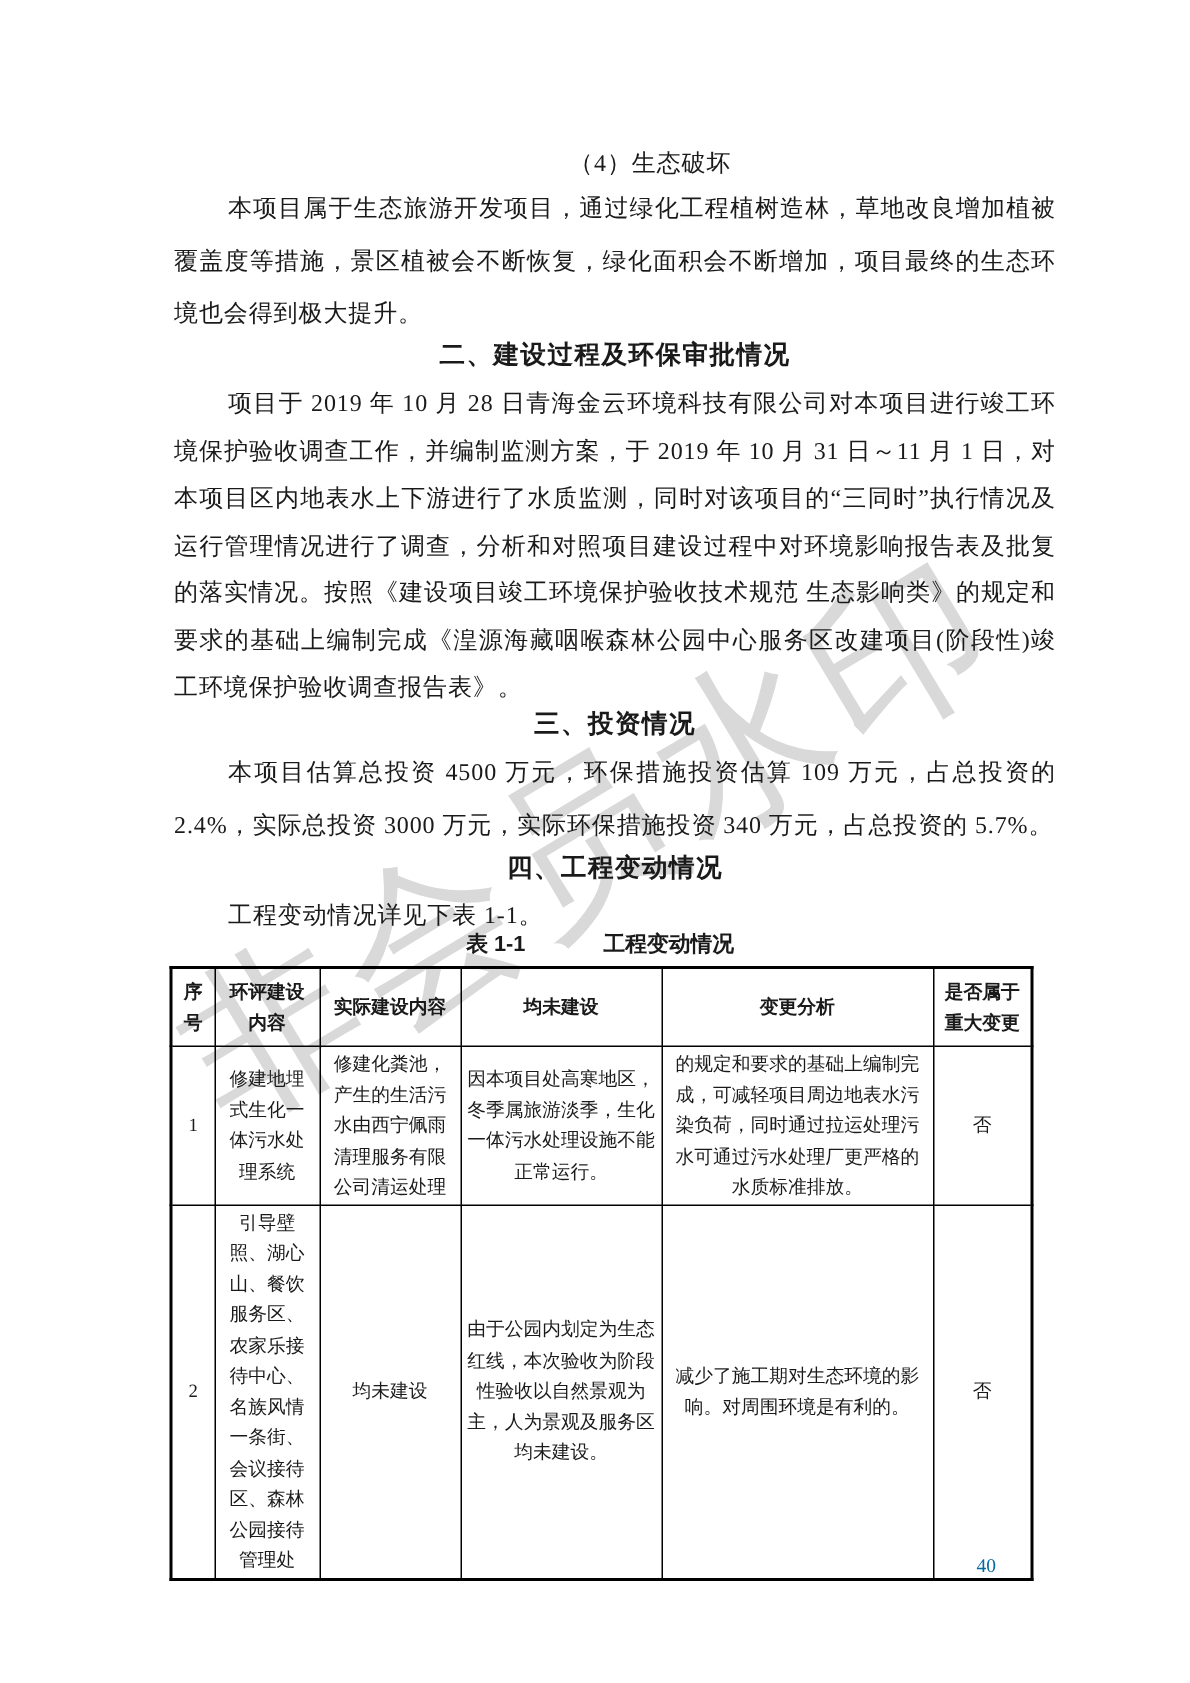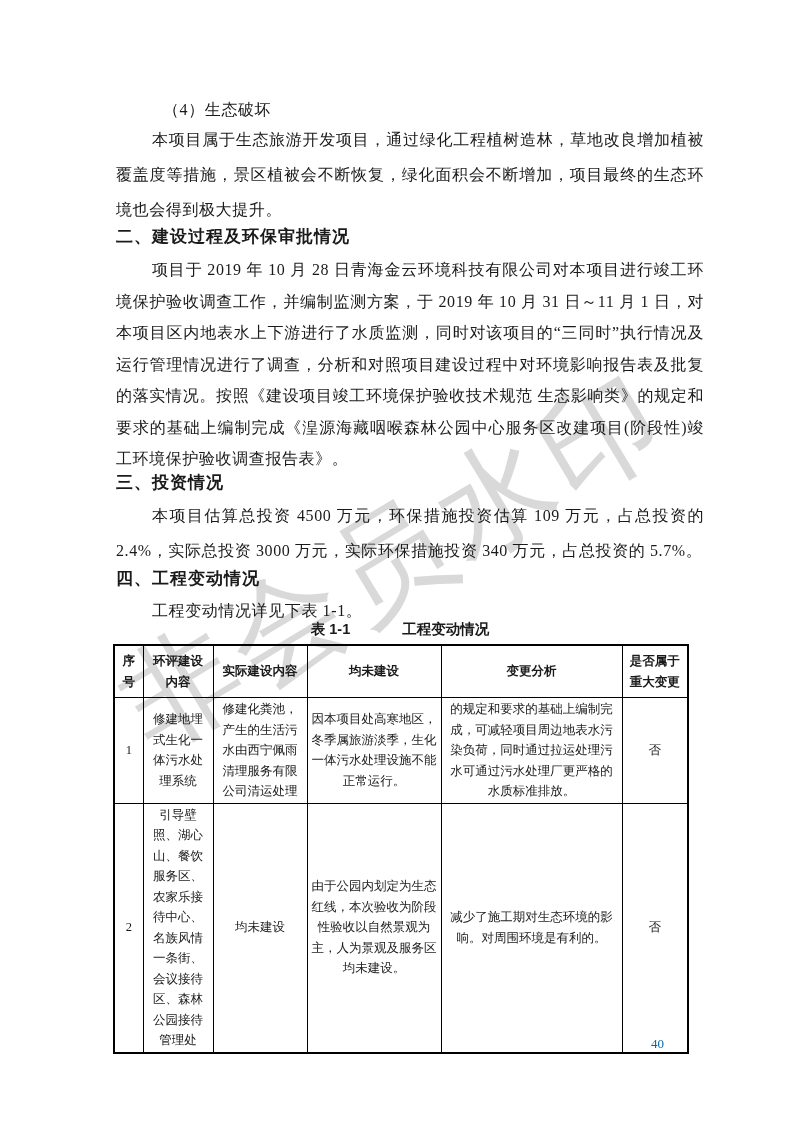--- a/index.html
+++ b/index.html
@@ -18,21 +18,21 @@
     font-size:116px; line-height:130px;
     letter-spacing:6px;
     color:#d9d9d9;
     transform:rotate(-31deg);
     transform-origin:center center;
     white-space:nowrap;
     z-index:0;
     user-select:none;
     font-family:"Liberation Serif","DejaVu Serif",serif;
   }
-  .blk { position:absolute; left:116px; width:588px; z-index:1; }
+  .blk { position:absolute; left:116px; width:588px; z-index:1;text-align:center; }
   .sub-heading {
     top:93px;
     font-size:16px; line-height:33px;
     text-indent:47px; letter-spacing:0.6px;
   }
   .para { font-size:16px; letter-spacing:0.6px; text-indent:36px; text-align:justify; }
   .p1 { top:122px; line-height:35px; }
   .p2 { top:254px; line-height:31.5px; }
   .p3 { top:498px; line-height:35px; }
   .p4 { top:594px; line-height:33px; text-align:left; }

